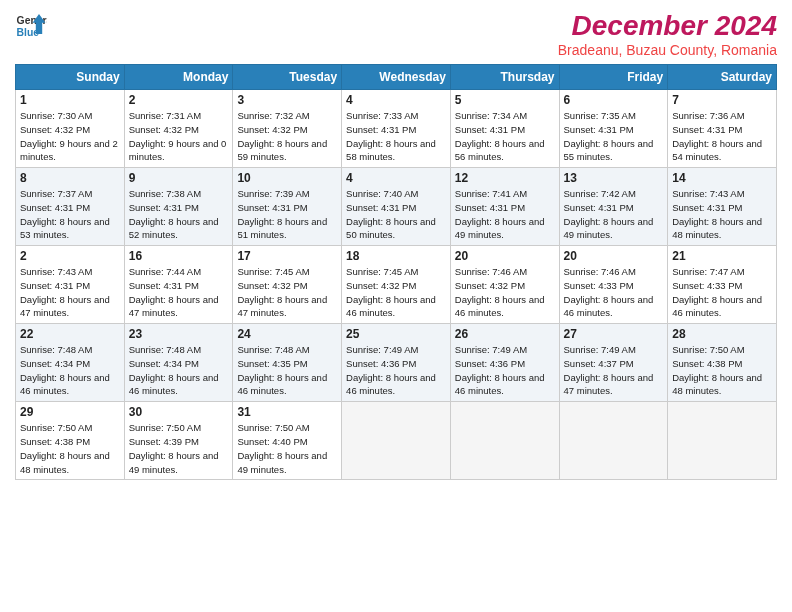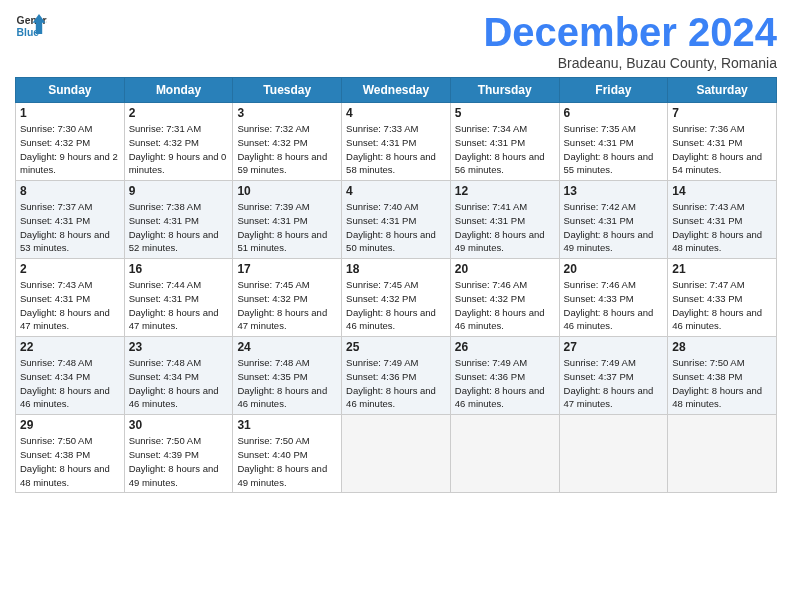--- a/index.html
+++ b/index.html
@@ -28,40 +28,41 @@
       gap: 4px;
     }
     .logo-icon {
       width: 32px;
       height: 32px;
     }
     .title-block {
       text-align: right;
     }
     .main-title {
-      font-size: 40px;
+      font-size: 28px;
       font-weight: bold;
-      color: #3b82f6;
+      color: #be185d;
+      font-style: italic;
     }
     .sub-title {
       font-size: 14px;
-      color: #404040;
+      color: #ef4444;
     }
     table {
       width: 100%;
       border-collapse: collapse;
       table-layout: fixed;
     }
     thead tr th {
       background-color: #2980b9;
       color: #fff;
       font-size: 12px;
       font-weight: bold;
       padding: 5px 4px;
-      text-align: center;
+      text-align: right;
       border: 1px solid #2471a3;
     }
     tbody tr td {
       vertical-align: top;
       font-size: 9.5px;
       color: #222;
       padding: 3px 4px;
       border: 1px solid #ccc;
       height: 74px;
     }

